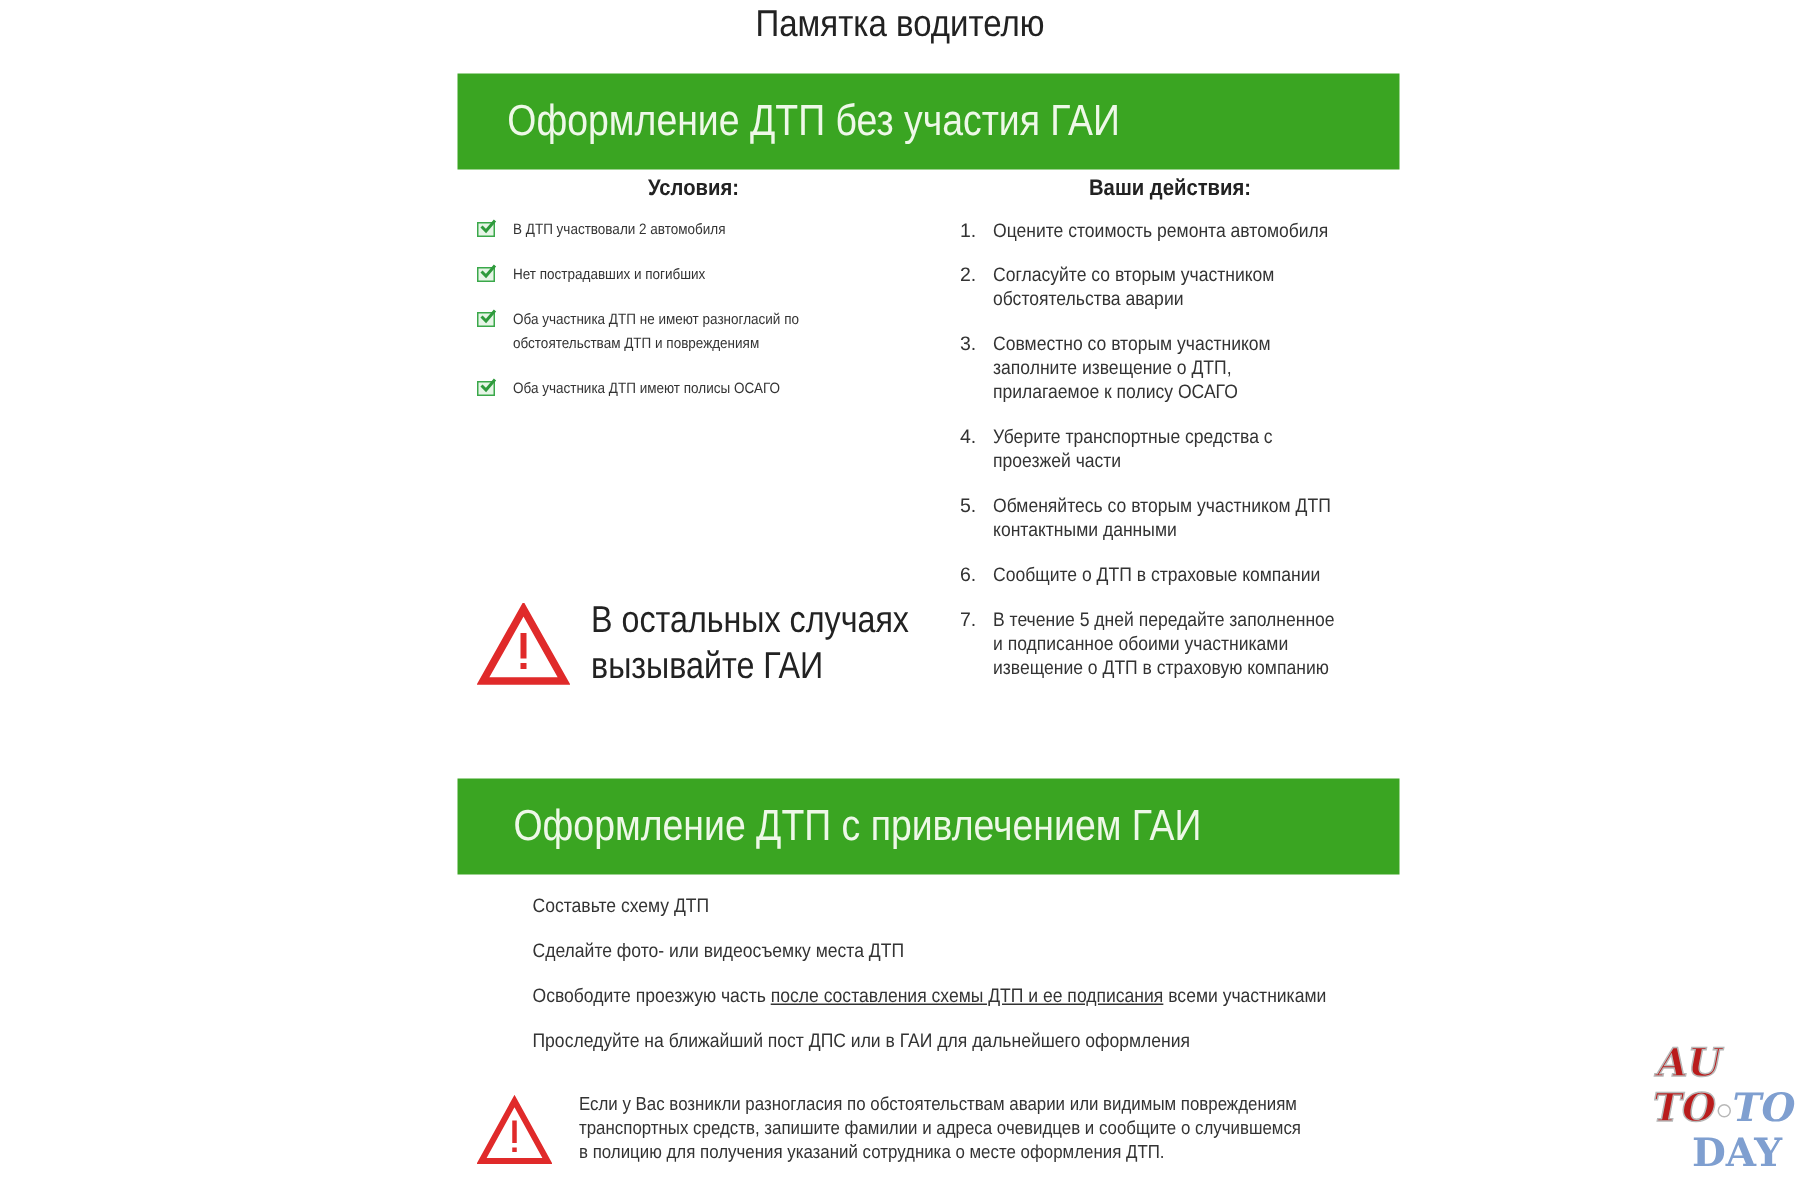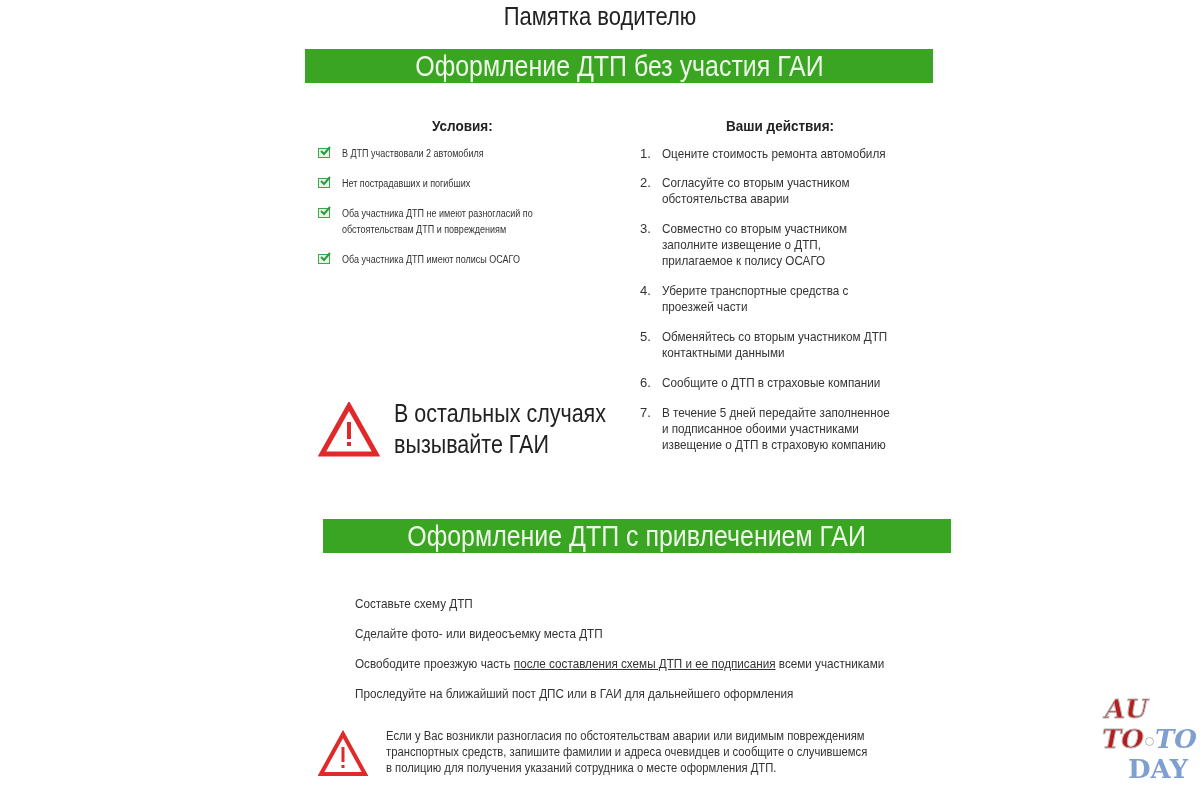--- a/index.html
+++ b/index.html
@@ -24,35 +24,35 @@
       font-family: "Liberation Sans", sans-serif;
       font-size: 25px;
       color: #222;
       transform: scaleX(0.88);
       letter-spacing: 0px;
     }
     .banner {
       position: absolute;
       left: 305px;
       width: 628px;
-      height: 34px;
+      height: 64px;
       background: #3aa522;
       display: flex;
       align-items: center;
-      justify-content: center;
+      justify-content: flex-start;
     }
     .banner span {
       color: #eef8e8;
       font-size: 29px;
       display: inline-block;
       transform: scaleX(0.86);
       white-space: nowrap;
     }
     .banner-1 { top: 49px; }
-    .banner-2 { top: 519px; margin-left: 18px; }
+    .banner-2 { top: 519px; }
 
     .col-heading {
       position: absolute;
       font-weight: bold;
       font-size: 15px;
       color: #222;
       transform: scaleX(0.9);
       transform-origin: left;
       white-space: nowrap;
     }

